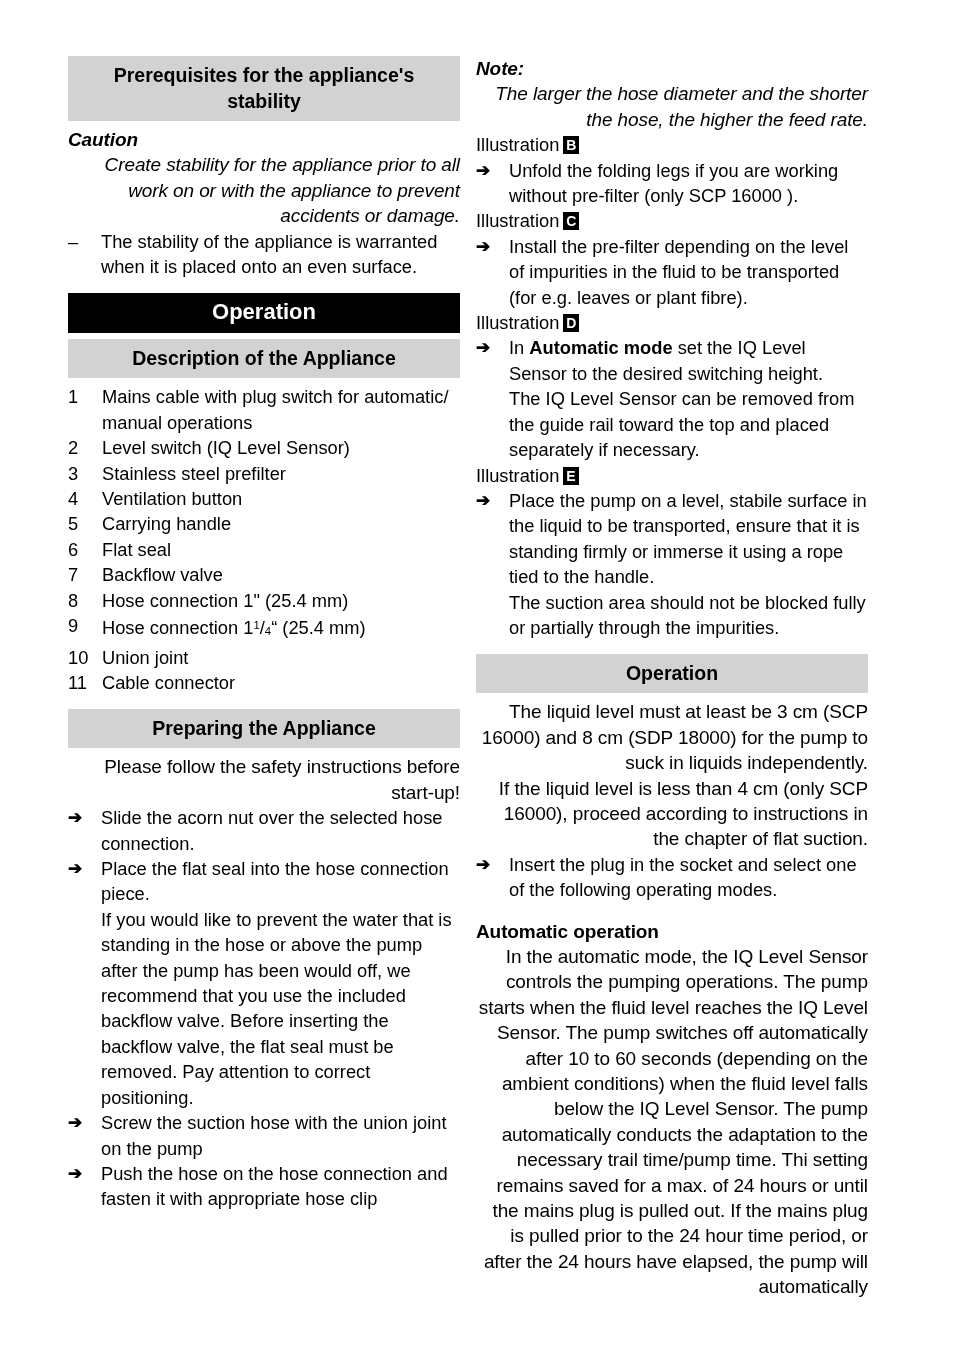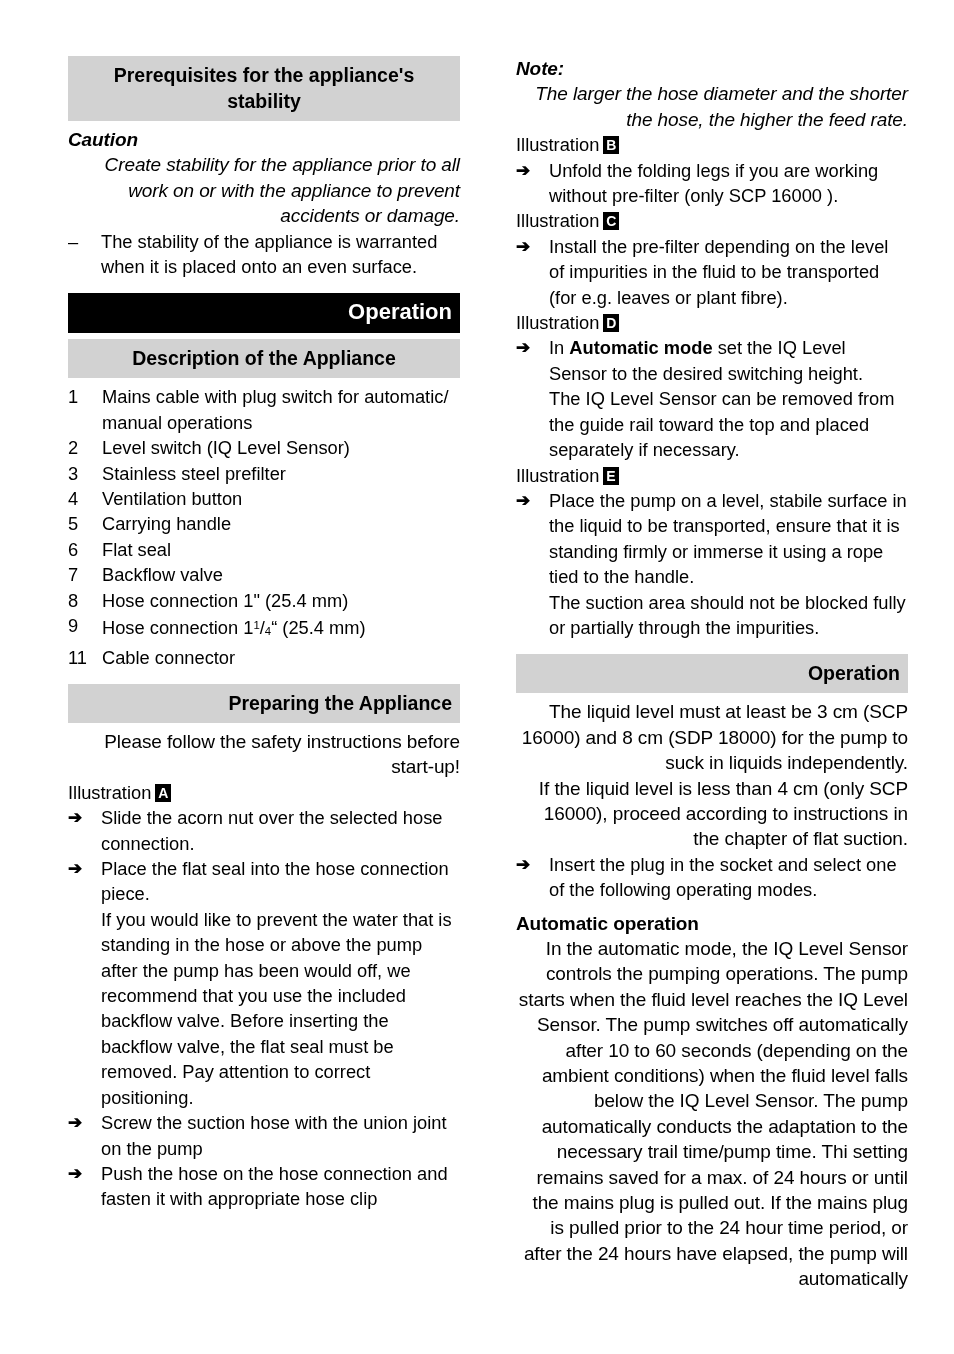--- a/index.html
+++ b/index.html
@@ -23,21 +23,21 @@
     height: 1354px;
   }
 
   .columns {
     position: absolute;
     left: 68px;
     top: 56px;
     width: 818px;
     height: 1210px;
     display: flex;
-    gap: 56px;
+    gap: 16px;
   }
   .col {
     width: 392px;
     flex: 0 0 392px;
   }
 
   
   .bar {
     display: block;
     width: 100%;
@@ -53,21 +53,21 @@
     background: #d2d2d2;
     color: #000000;
   }
   .bar-black {
     background: #000000;
     color: #ffffff;
     font-size: 22px;
     line-height: 28px;
     padding: 5px 8px 7px 8px;
   }
-  .bar-spaced-top { margin-top: 14px; text-align: right; }
+  .bar-spaced-top { margin-top: 14px; }
 
   
   p, .line {
     margin: 0;
     font-size: 19px;
     line-height: 25.4px;
     letter-spacing: -0.1px;
   }
   .italic { font-style: italic; }
   .bold { font-weight: bold; }
@@ -242,32 +242,33 @@
         </li>
         <li>
           <span class="num">8</span>
           <span class="txt">Hose connection 1" (25.4 mm)</span>
         </li>
         <li>
           <span class="num">9</span>
           <span class="txt"><span>Hose connection 1</span><span class="frac">1</span>/<span class="frac-d">4</span><span>“ (25.4 mm)</span></span>
         </li>
         <li>
+          <span class="num">10</span>
+          <span class="txt">Union joint</span>
+        </li>
+        <li>
           <span class="num">11</span>
           <span class="txt">Cable connector</span>
         </li>
       </ul>
 
       <div class="bar bar-gray bar-spaced-top">Preparing the Appliance</div>
 
       <p class="para">Please follow the safety instructions before start-up!</p>
 
-      <div class="illus">
-        <span>Illustration</span><span class="lbox">A</span>
-      </div>
 
       <ul class="steps">
         <li>
           <span class="arrow">➔</span>
           <span class="txt">Slide the acorn nut over the selected hose connection.</span>
         </li>
         <li>
           <span class="arrow">➔</span>
           <span class="txt">
             <span class="cont">Place the flat seal into the hose connection piece.</span>
@@ -348,21 +349,21 @@
 
       <p class="para">If the liquid level is less than 4 cm (only SCP 16000), proceed according to instructions in the chapter of flat suction.</p>
 
       <ul class="steps">
         <li>
           <span class="arrow">➔</span>
           <span class="txt">Insert the plug in the socket and select one of the following operating modes.</span>
         </li>
       </ul>
 
-      <div class="line bold" style="margin-top:8px;">Automatic operation</div>
+      <div class="line bold" style="margin-top:16px;">Automatic operation</div>
 
       <p class="para">In the automatic mode, the IQ Level Sensor controls the pumping operations. The pump starts when the fluid level reaches the IQ Level Sensor. The pump switches off automatically after 10 to 60 seconds (depending on the ambient conditions) when the fluid level falls below the IQ Level Sensor. The pump automatically conducts the adaptation to the necessary trail time/pump time. Thi setting remains saved for a max. of 24 hours or until the mains plug is pulled out. If the mains plug is pulled prior to the 24 hour time period, or after the 24 hours have elapsed, the pump will automatically</p>
 
     </div>
 
   </div>
 
   <div class="footer">
     <div class="footer-center">EN – 3</div>
     <div class="footer-right">15</div>

